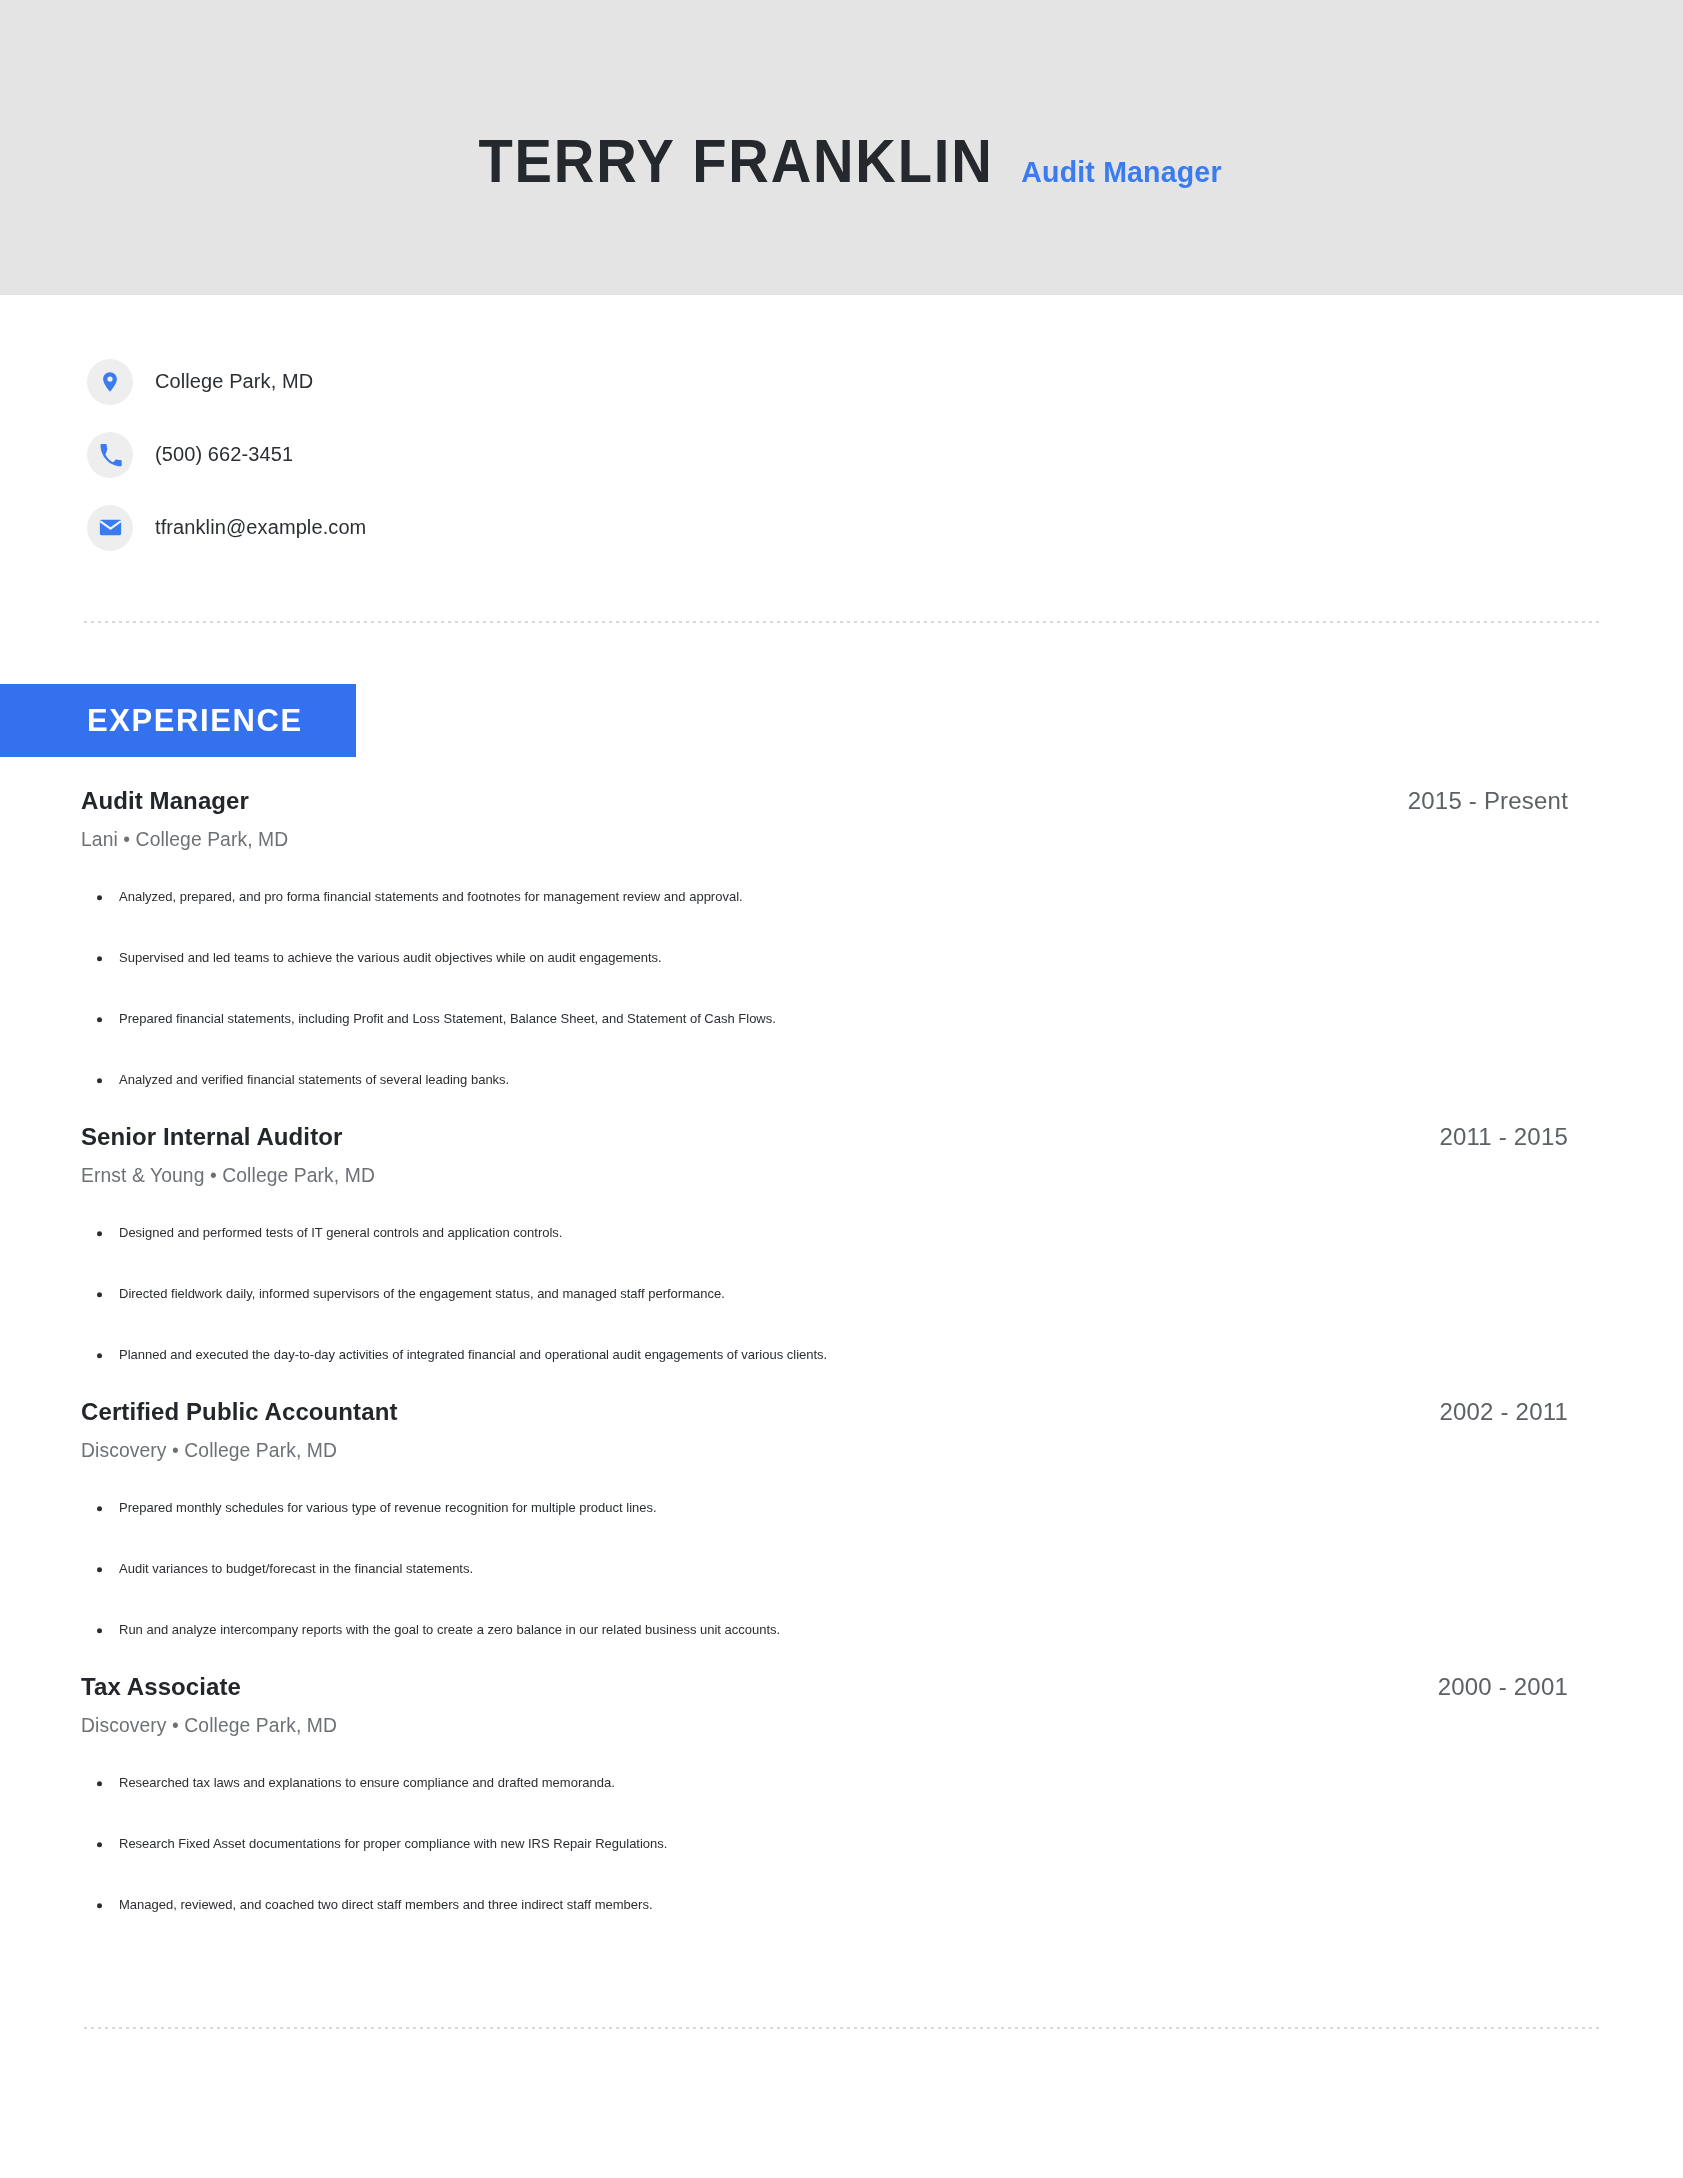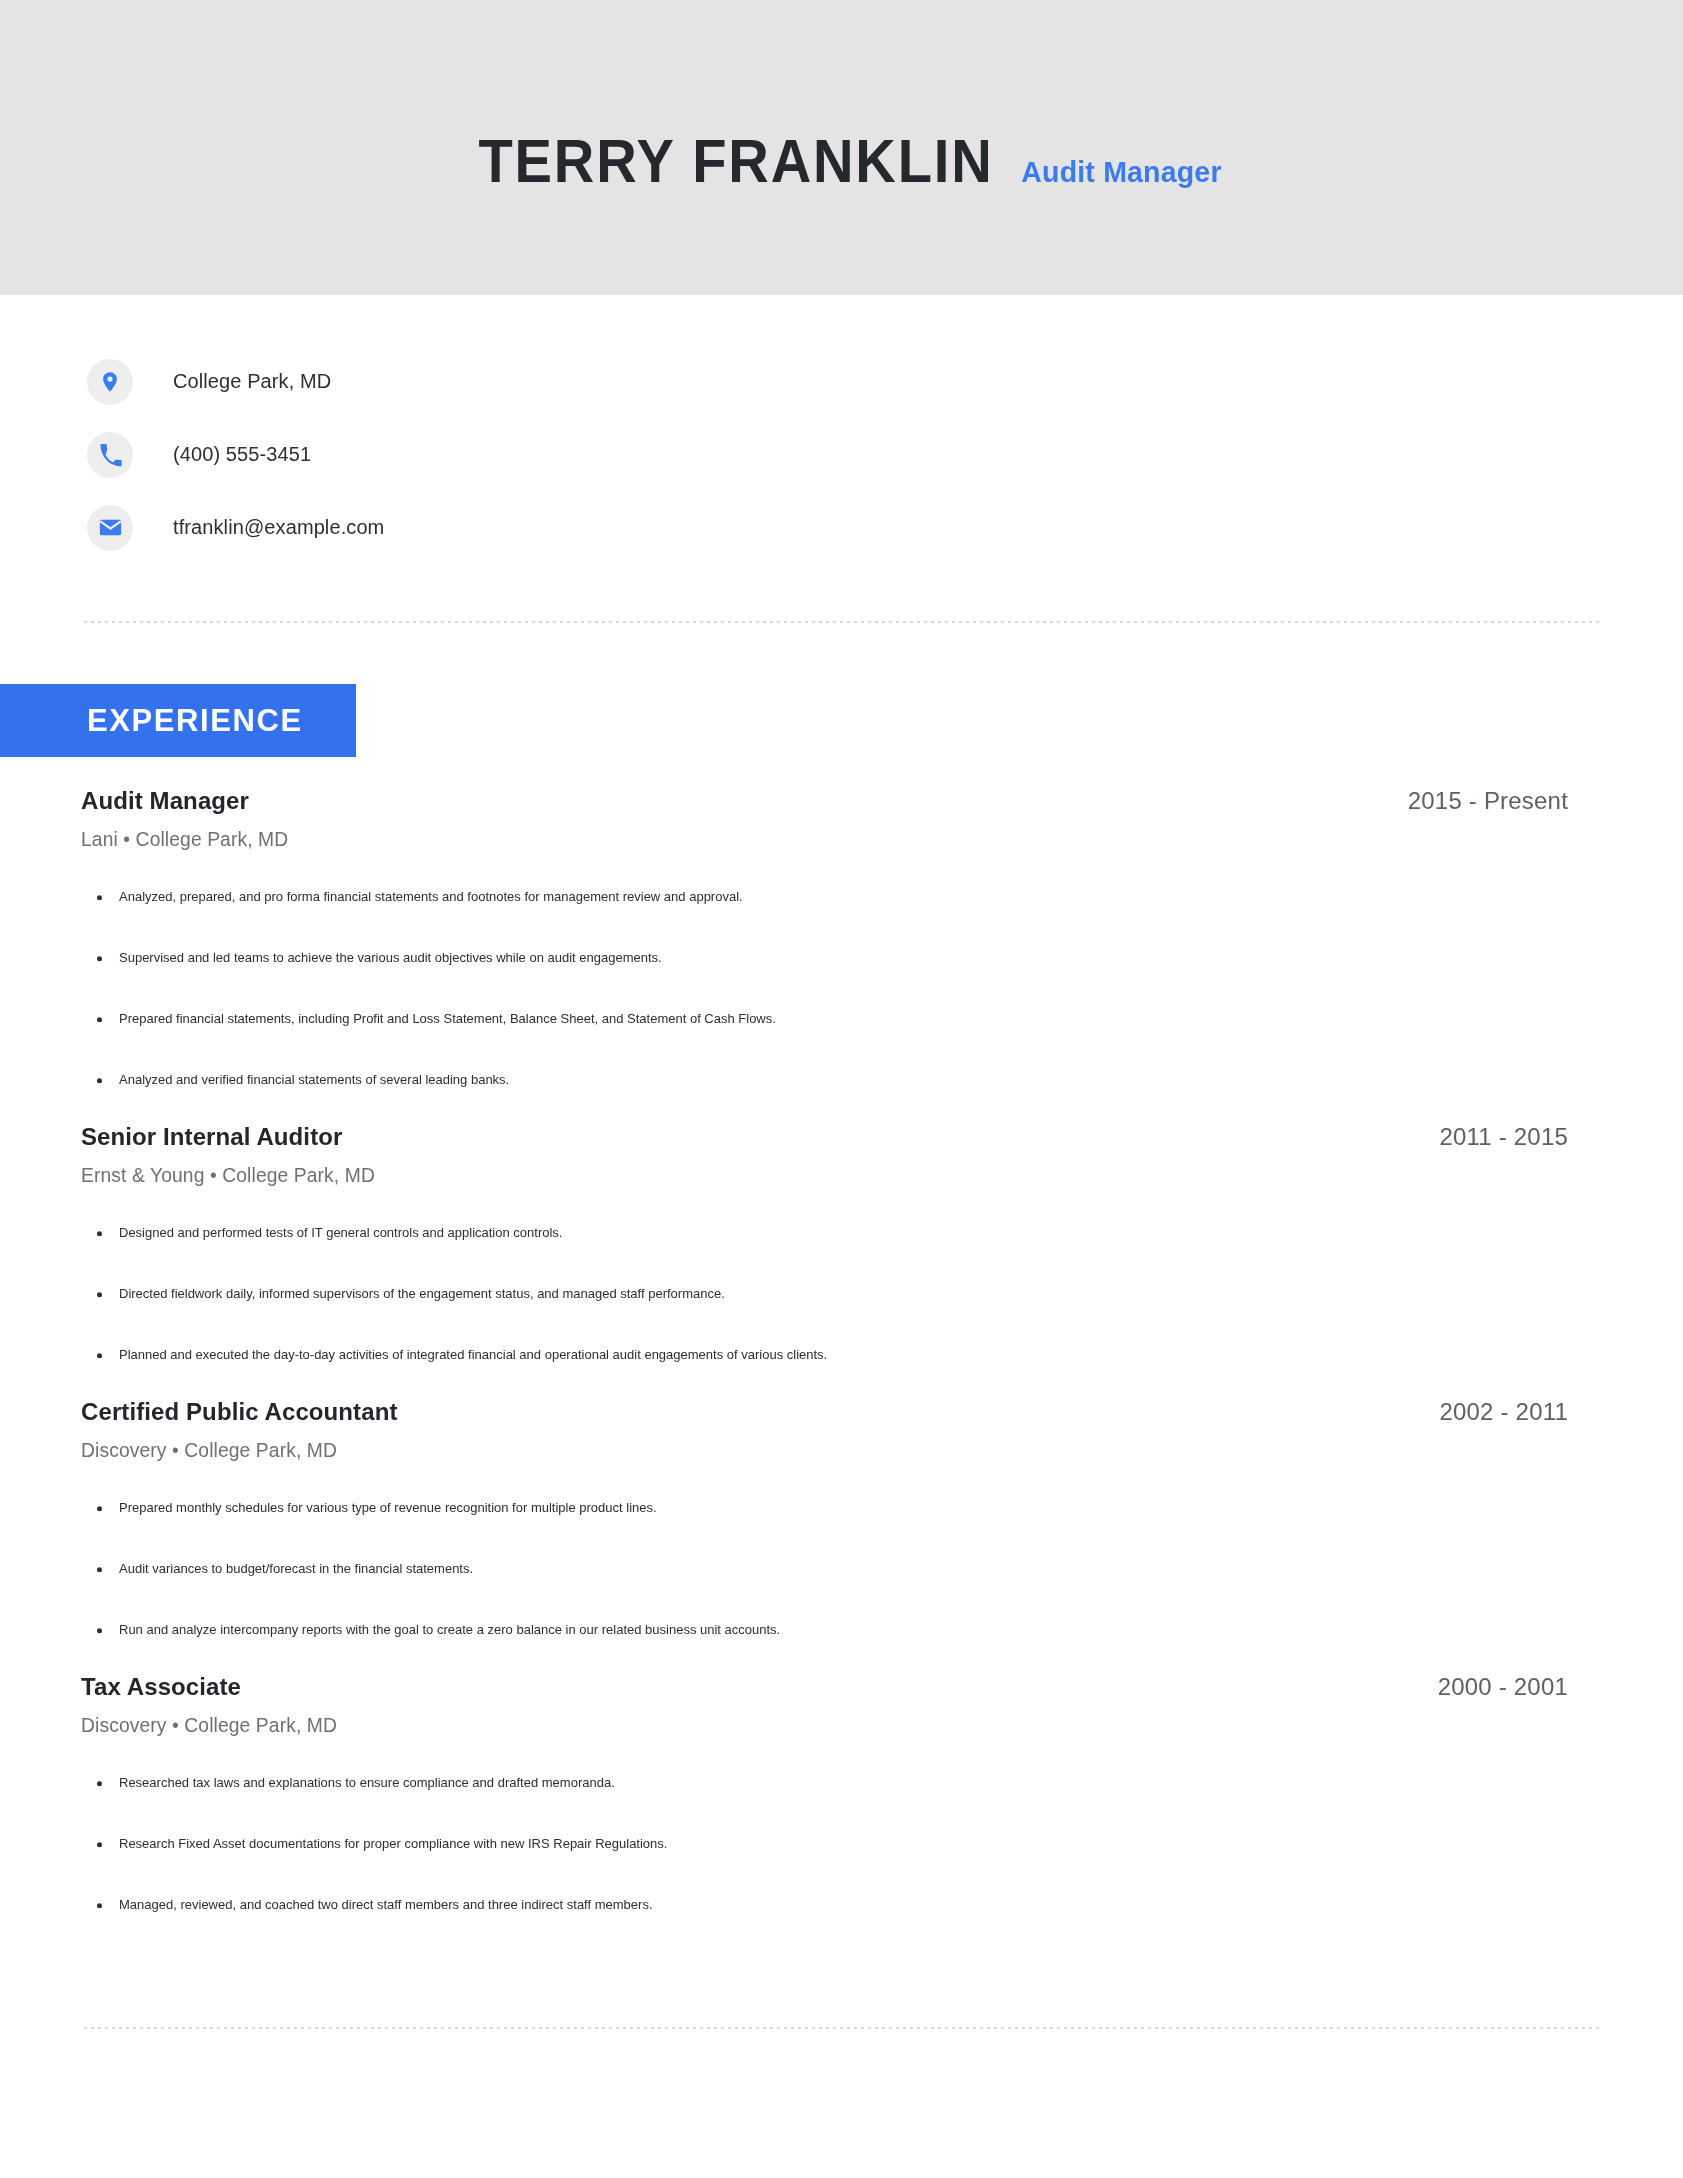--- a/index.html
+++ b/index.html
@@ -75,21 +75,21 @@
     background: #eeeeee;
     display: flex;
     align-items: center;
     justify-content: center;
     flex: 0 0 46px;
   }
 
   .contact-badge svg { display: block; }
 
   .contact-text {
-    margin-left: 40px;
+    margin-left: 22px;
     font-size: 20px;
     color: #2c2f33;
     letter-spacing: 0.1px;
     white-space: nowrap;
   }
 
   
   .divider {
     position: absolute;
     left: 84px;
@@ -219,21 +219,21 @@
       </span>
       <span class="contact-text">College Park, MD</span>
     </div>
 
     <div class="contact-row">
       <span class="contact-badge">
         <svg width="24" height="24" viewBox="0 0 24 24" aria-hidden="true">
           <path fill="#3b7bf0" d="M6.6 10.8c1.7 3.3 4.3 5.9 7.6 7.6l2.5-2.5c.3-.3.8-.4 1.2-.3 1.2.4 2.5.6 3.8.6.6 0 1.1.5 1.1 1.1v4c0 .6-.5 1.1-1.1 1.1C11.2 22.4 1.6 12.8 1.6 1.1 1.6.5 2.1 0 2.7 0h4C7.3 0 7.8.5 7.8 1.1c0 1.3.2 2.6.6 3.8.1.4 0 .9-.3 1.2L6.6 10.8z" transform="translate(0.9 0.9)"></path>
         </svg>
       </span>
-      <span class="contact-text">(400) 555-3451</span>
+      <span class="contact-text">(500) 662-3451</span>
     </div>
 
     <div class="contact-row">
       <span class="contact-badge">
         <svg width="25" height="25" viewBox="0 0 24 24" aria-hidden="true">
           <rect x="1.8" y="4.6" width="20.4" height="14.8" rx="1.4" fill="#3b7bf0"></rect>
           <path d="M2.6 6.3 12 13.1l9.4-6.8" fill="none" stroke="#f2f2f2" stroke-width="2.1" stroke-linejoin="round" stroke-linecap="round"></path>
         </svg>
       </span>
       <span class="contact-text">tfranklin@example.com</span>

